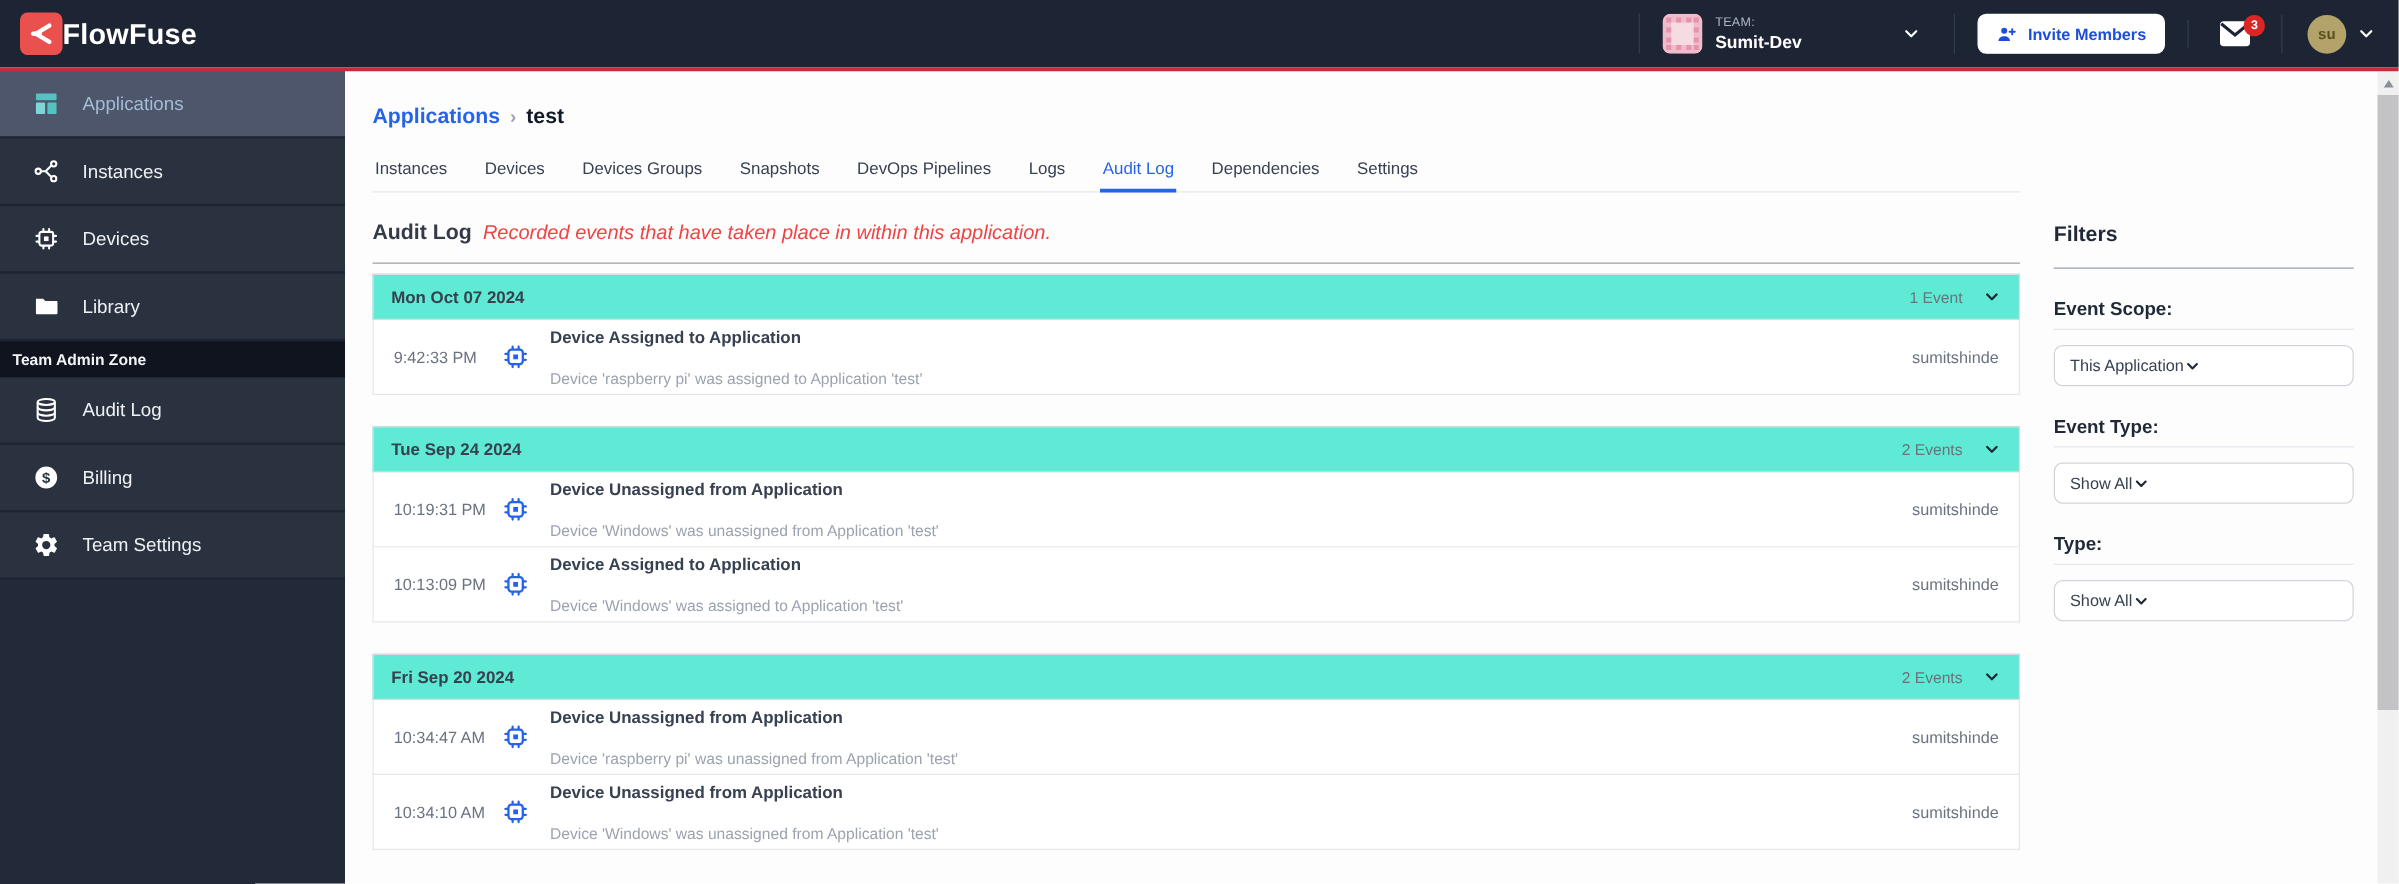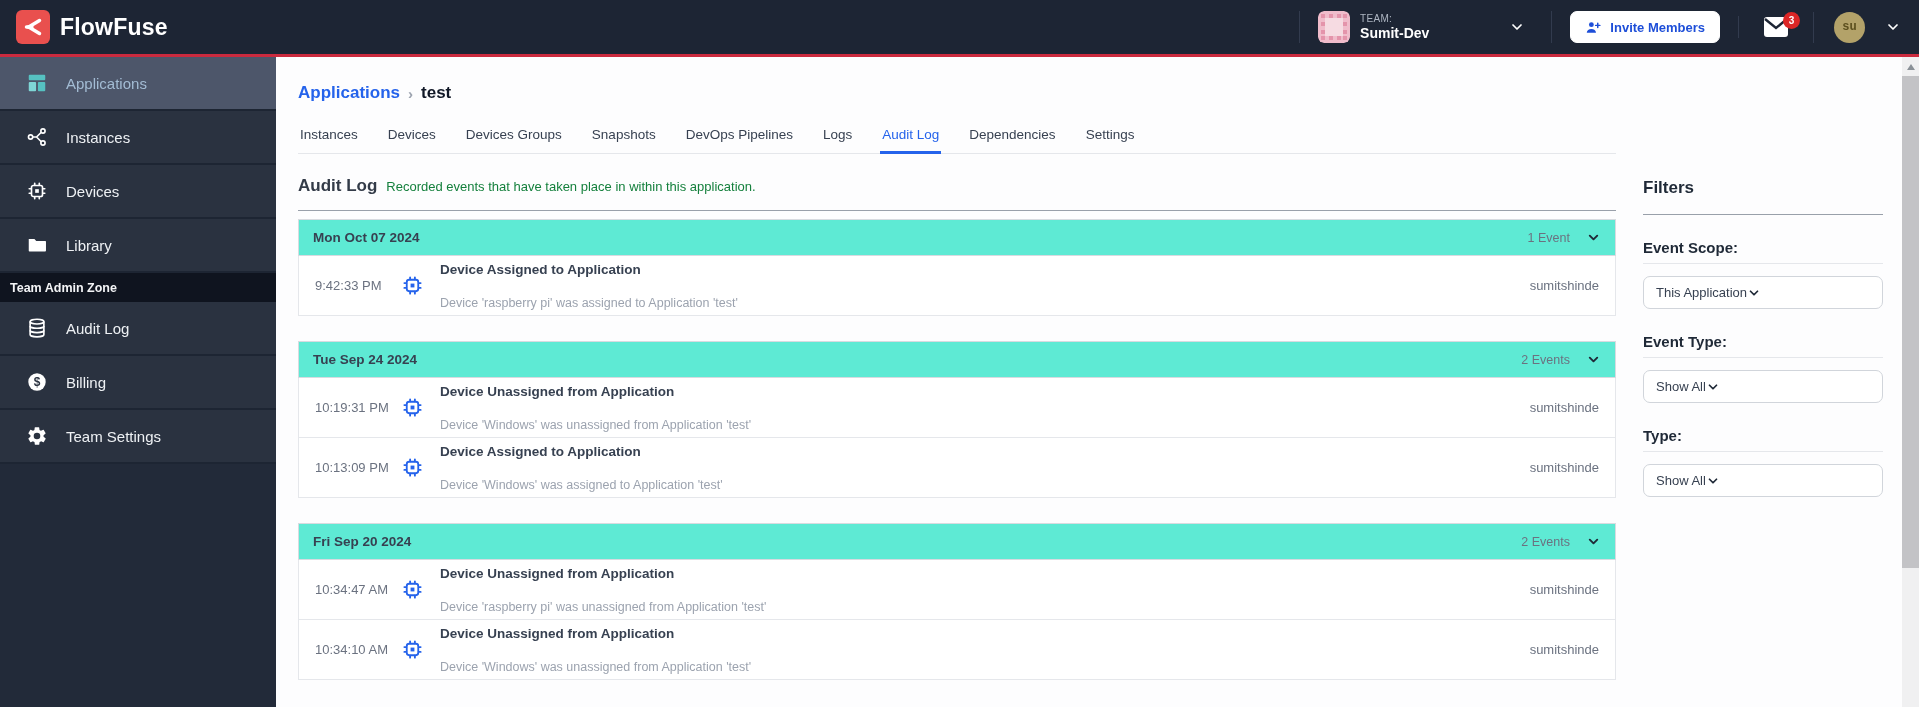--- a/index.html
+++ b/index.html
@@ -2,39 +2,39 @@
 <html><head>
 <meta charset="utf-8">
 <style>
   * { margin:0; padding:0; box-sizing:border-box; }
   html,body { width:1919px; height:707px; overflow:hidden; font-family:"Liberation Sans", sans-serif; background:#fff; }
   #app { position:relative; width:1919px; height:707px; }
 
   
   .navbar { position:absolute; top:0; left:0; width:1919px; height:54px; background:#1d2534; display:flex; align-items:center; justify-content:space-between; z-index:5; }
   .red-line { position:absolute; top:54px; left:0; width:1919px; height:3px; background:#cb2a3e; z-index:6; }
-  .brand { display:flex; align-items:center; gap:10px; padding-left:16px; }
+  .brand { display:flex; align-items:center; padding-left:16px; }
   .logo-box { width:34px; height:34px; border-radius:6px; background:#e9504e; display:flex; align-items:center; justify-content:center; }
   .brand-name { color:#fff; font-size:23px; font-weight:700; letter-spacing:.2px; }
   .nav-right { display:flex; align-items:center; height:54px; }
   .nav-sec { display:flex; align-items:center; border-left:1px solid #323b4e; }
   .team-sel { gap:10px; padding:0 26px 0 18px; cursor:pointer; }
   .team-avatar { width:32px; height:32px; border-radius:6px; }
   .team-text { display:flex; flex-direction:column; line-height:1.15; margin-right:70px; }
   .team-label { color:#aeb6c2; font-size:10px; letter-spacing:.3px; }
   .team-name { color:#fff; font-size:14px; font-weight:600; }
   .chev-white { color:#fff; width:16px; height:16px; display:inline-flex; }
   .chev-white svg { width:16px; height:16px; }
   .invite-wrap { padding:0 18px; }
   .invite-btn { display:flex; align-items:center; gap:8px; background:#fff; color:#1d4ed8; border:1px solid #fff; border-radius:7px; height:32px; padding:0 14px; font-size:13px; font-weight:700; cursor:pointer; font-family:inherit; }
   .invite-btn svg { width:17px; height:17px; }
   .notif { padding:0 24px; position:relative; cursor:pointer; }
   .notif svg { width:26px; height:22px; }
   .notif-badge { position:absolute; right:13px; bottom:9px; min-width:17px; height:17px; border-radius:50%; background:#dc2626; color:#fff; font-size:10px; font-weight:700; display:flex; align-items:center; justify-content:center; }
-  .user-menu { gap:20px; padding:0 18px 0 20px; cursor:pointer;font-family:Liberation Mono, monospace; }
+  .user-menu { gap:8px; padding:0 18px 0 20px; cursor:pointer; }
   .user-avatar { width:31px; height:31px; border-radius:50%; background:#b3a269; color:#5c4f1e; font-size:12px; font-weight:700; display:flex; align-items:center; justify-content:center; }
 
   
   .sidebar { position:absolute; top:57px; left:0; width:276px; height:650px; background:#222a39; }
   .side-item { height:54px; display:flex; align-items:center; gap:18px; padding-left:26px; background:#2a3240; border-bottom:2px solid #1d2533; cursor:pointer; }
   .side-item .icon { width:22px; height:22px; display:inline-flex; }
   .side-item .icon svg { width:22px; height:22px; }
   .side-item .label { color:#eef1f4; font-size:15px; }
   .side-item.active { background:#4d566a; }
   .side-item.active .label { color:#a3bcd4; }
@@ -45,21 +45,21 @@
   .content { position:absolute; left:22px; top:0; width:1318px; }
   .breadcrumb { margin-top:26px; display:flex; align-items:center; gap:8px; font-size:17px; font-weight:700; }
   .bc-link { color:#2563eb; cursor:pointer; }
   .bc-sep { color:#9ca3af; font-weight:600; font-size:15px; }
   .bc-current { color:#111827; }
   .tabs { margin-top:16px; display:flex; gap:26px; border-bottom:1px solid #e5e7eb; }
   .tab { padding:8px 2px 9px; font-size:13.5px; color:#374151; cursor:pointer; border-bottom:3px solid transparent; margin-bottom:-1px; }
   .tab.active { color:#2563eb; border-bottom-color:#2563eb; }
   .head-row { margin-top:22px; display:flex; align-items:baseline; gap:9px; }
   .page-title { font-size:17px; font-weight:700; color:#333b48; }
-  .page-sub { font-size:13px; color:#15803d; }
+  .page-sub { font-size:16px; color:#ef4444;font-style:italic; }
   .head-divider { margin-top:14px; height:1px; background:#99a0aa; }
   .groups { margin-top:8px; }
   .group { margin-bottom:25px; }
   .group-header { height:37px; background:#5eead4; border:1px solid #d8dbe0; display:flex; align-items:center; justify-content:space-between; padding:0 14px; cursor:pointer; }
   .g-date { font-size:13.5px; font-weight:700; color:#374151; }
   .g-right { display:flex; align-items:center; gap:16px; }
   .g-count { font-size:12.5px; color:#6b7280; }
   .chev-dark { color:#1f2937; display:inline-flex; }
   .chev-dark svg { width:15px; height:15px; }
   .event-row { min-height:60px; background:#fff; border:1px solid #e5e7eb; border-top:none; display:flex; align-items:center; padding:0 16px; }

